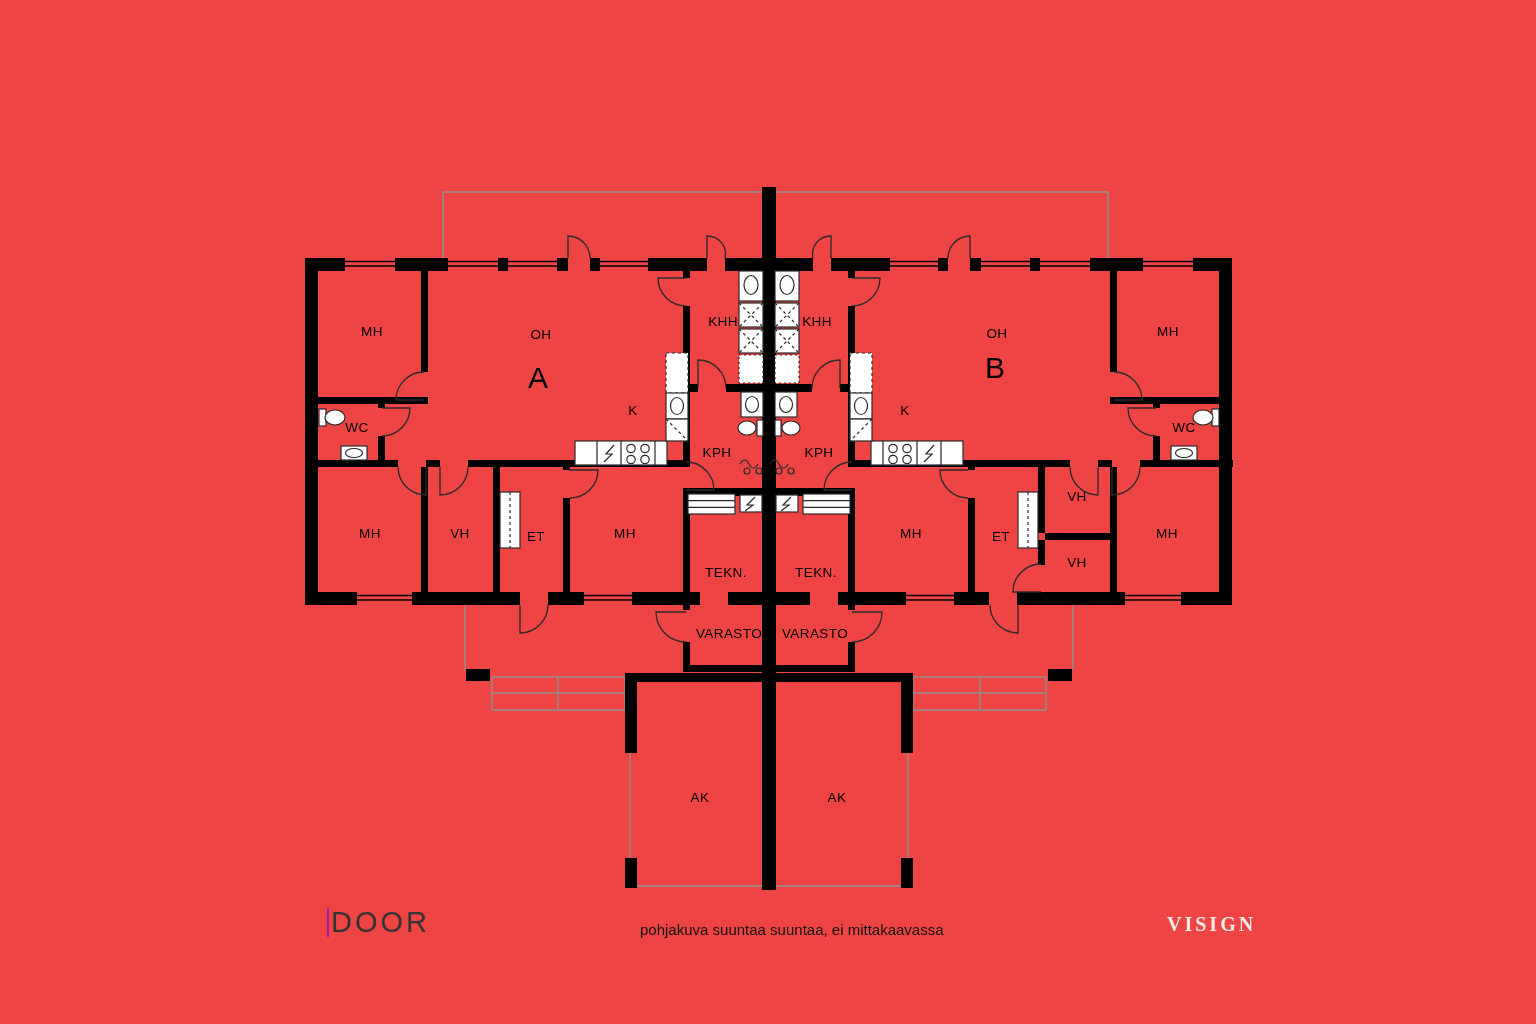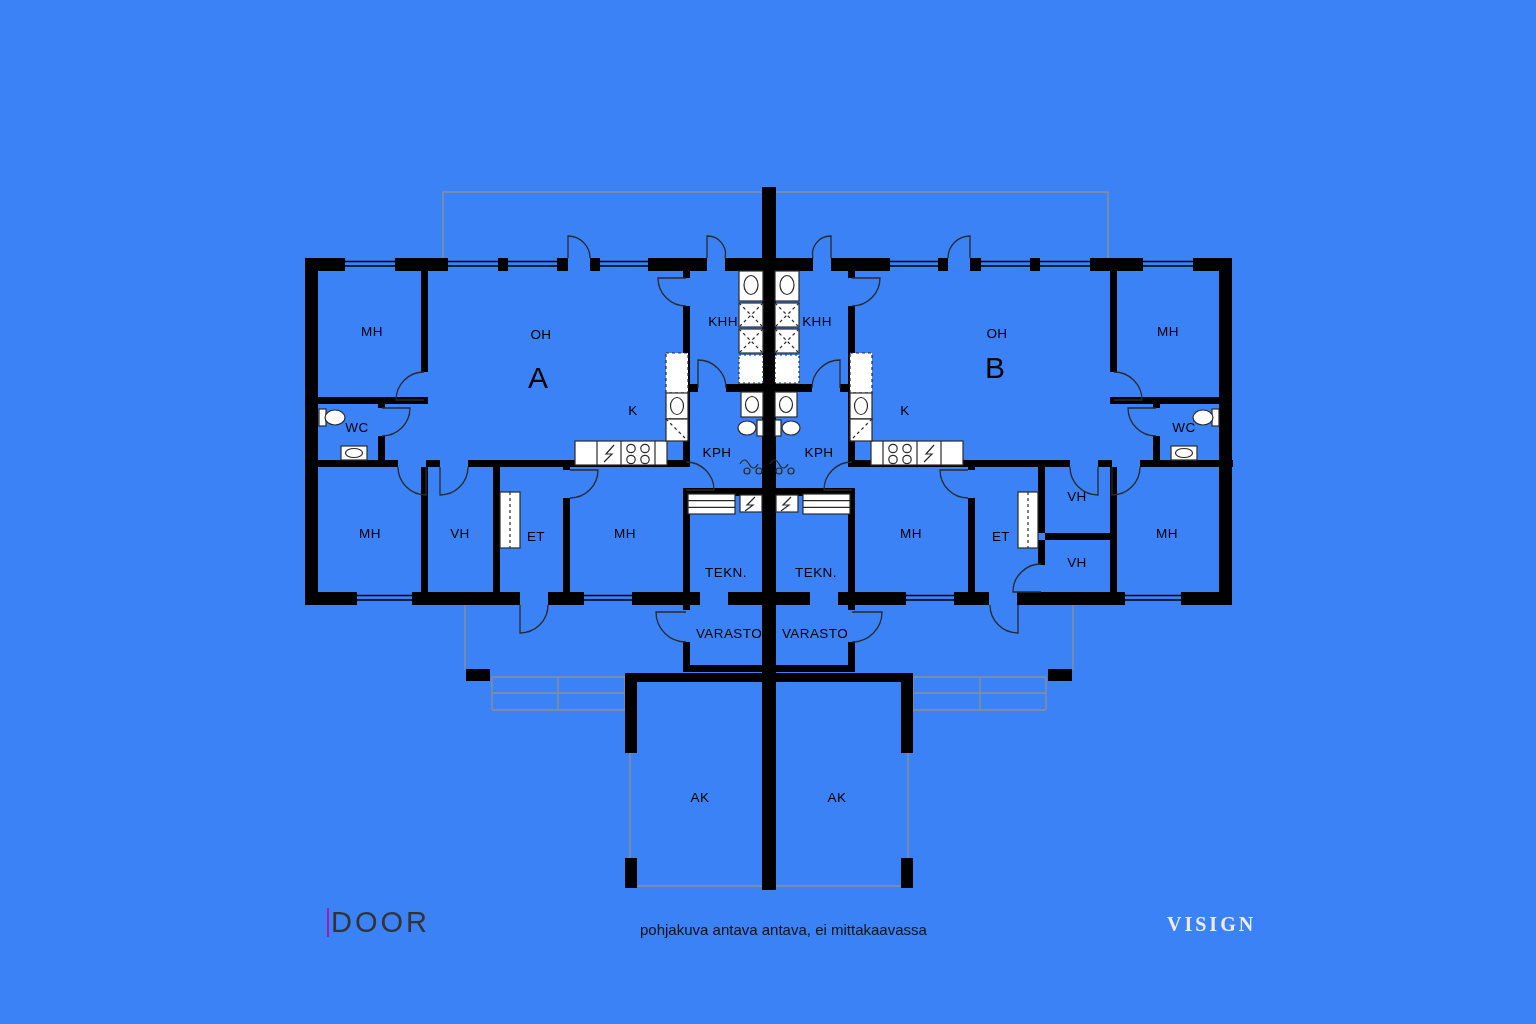--- a/index.html
+++ b/index.html
@@ -1,16 +1,16 @@
 <!DOCTYPE html>
 <html><head>
 <meta charset="utf-8">
 <style>
   html,body{margin:0;padding:0;background:#fff;}
-  .page{position:relative;width:1536px;height:1024px;background:#3b82f6;overflow:hidden;
+  .page{position:relative;width:1536px;height:1024px;background:#ef4444;overflow:hidden;
         font-family:"Liberation Sans", sans-serif;text-decoration:underline;}
   .plan-svg{position:absolute;left:0;top:0;}
   .label-layer{position:absolute;left:0;top:0;width:100%;height:100%;pointer-events:none;}
   .room-label{position:absolute;transform:translate(-50%,-50%);font-size:13.5px;color:#000;
               letter-spacing:0.4px;white-space:nowrap;}
   .room-label.large{font-size:30px;letter-spacing:0;}
   .footer-logo{position:absolute;left:327px;top:908px;font-size:29px;font-weight:300;
                letter-spacing:3px;color:#333;border-left:2px solid #a21caf;padding-left:2px;line-height:1;}
   .footer-disclaimer{position:absolute;left:640px;top:921px;font-size:15px;color:#111;}
   .footer-watermark{position:absolute;left:1167px;top:913px;font-size:20px;font-weight:bold;
@@ -378,16 +378,16 @@
       <div class="room-label" style="left: 1001px; top: 536px;">ET</div>
       <div class="room-label" style="left: 1077px; top: 496px;">VH</div>
       <div class="room-label" style="left: 1077px; top: 562px;">VH</div>
       <div class="room-label" style="left: 1167px; top: 533px;">MH</div>
       <div class="room-label" style="left: 816px; top: 572px;">TEKN.</div>
       <div class="room-label" style="left: 815px; top: 633px;">VARASTO</div>
       <div class="room-label" style="left: 837px; top: 797px;">AK</div>
     </div>
 
 <div class="footer-logo">DOOR</div>
-<div class="footer-disclaimer">pohjakuva antava antava, ei mittakaavassa</div>
+<div class="footer-disclaimer">pohjakuva suuntaa suuntaa, ei mittakaavassa</div>
 <div class="footer-watermark">VISIGN</div>
 
 </div>
 
 </body></html>

